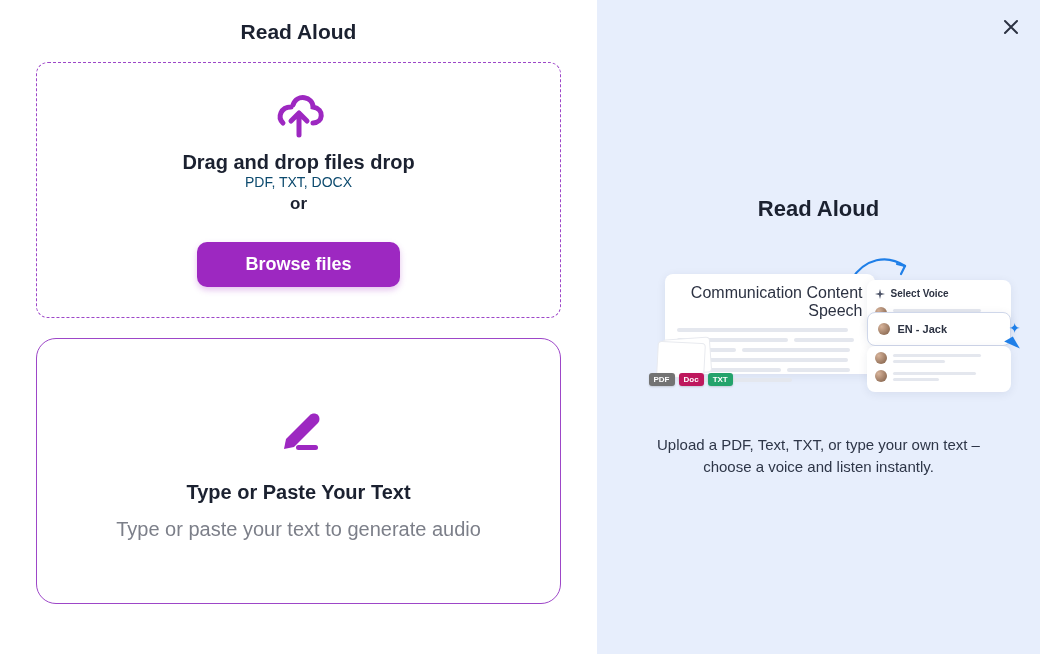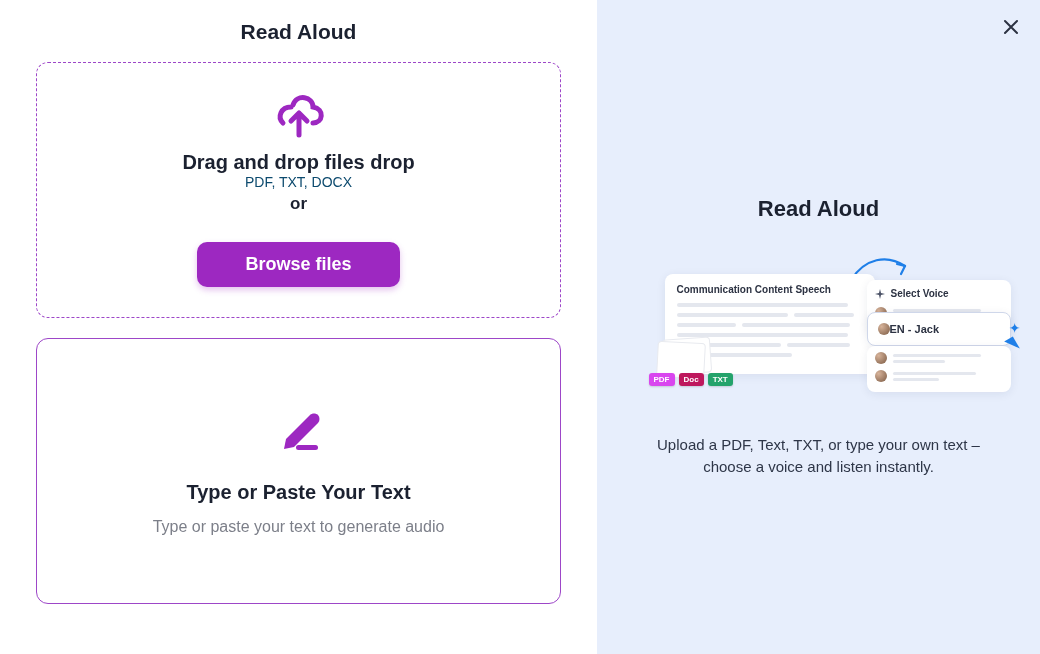--- a/index.html
+++ b/index.html
@@ -45,33 +45,33 @@
       color: #fff;
       border: none;
       border-radius: 10px;
       font-size: 18px; font-weight: 700;
       padding: 12px 48px;
       cursor: pointer;
       box-shadow: 0 3px 6px rgba(157,40,193,0.28);
     }
     .typebox {
       border: 1.3px solid #9d46c8;
-      border-radius: 12px;
+      border-radius: 20px;
       height: 266px;
       text-align: center;
       padding-top: 62px;
       cursor: text;
     }
     .pencil-icon { display:flex; justify-content:center; margin-bottom: 30px;}
     .tb-title {
       font-size: 20px; font-weight: 700; color: #1b2130;
       margin-bottom: 14px;
     }
     .tb-sub {
-      font-size: 16px; color: #7c7f89;
+      font-size: 20px; color: #7c7f89;
     }
 
     .right-pane {
       flex: 1; height: 100%;
       background: #e7eefc;
       position: relative;
       display: flex; flex-direction: column; align-items:center;
       padding: 16px;
     }
     .close-btn {
@@ -89,22 +89,23 @@
     }
     .card {
       position:absolute; background:#fff; border-radius:8px;
       box-shadow: 0 2px 10px rgba(23,36,77,0.08);
     }
     .content-card {
       left: 38px; top: 10px; width: 210px; height: 100px;
       padding: 10px 12px;
     }
     .content-card .title {
-      font-size: 10px; font-weight: 700; color:#2c3242;
+      font-size: 16px; font-weight: 400; color:#2c3242;
       margin-bottom: 8px;
+      text-align: right;
     }
     .bar {
       background:#e4e7ee; border-radius:3px; height:4px;
       margin-bottom:6px;
     }
     .row { display:flex; gap:6px; margin-bottom:6px;}
     .row .bar { margin-bottom:0; }
     .file-stack {
       position:absolute; left: 22px; bottom: 28px; width:70px; height:44px;
     }
@@ -113,21 +114,21 @@
       width:48px; height:36px;
     }
     .file-sheet.s1 { left:14px; top:0; transform: rotate(-4deg);}
     .file-sheet.s2 { left:8px; top:4px; transform: rotate(3deg);}
     .file-badges { position:absolute; left:0; bottom:-4px; display:flex; gap:4px; }
     .badge {
       font-size: 8px; font-weight:700; color:#fff;
       padding: 2px 5px; border-radius:3px;
       box-shadow: 0 1px 2px rgba(0,0,0,0.15);
     }
-    .badge.pdf { background:#d946ef; }
+    .badge.pdf { background:#737373; }
     .badge.doc { background:#be185d; }
     .badge.txt { background:#24a36b; }
 
     .voice-card {
       right: 0; top: 16px; width: 144px; padding: 8px 8px;
     }
     .voice-card-header { display:flex; align-items:center; gap:6px; margin-bottom:8px;}
     .vh-icon { width:10px; height:10px; color:#4a5065;}
     .vh-text { font-size:10px; font-weight:700; color:#2c3242;}
     .voice-row { display:flex; align-items:center; gap:6px; margin-bottom:6px;}
@@ -249,21 +250,21 @@
       <div class="voice-row">
         <div class="avatar"></div>
         <div class="vbars">
             <div class="bar" style="width:80%"></div>
             <div class="bar" style="width:50%"></div>
           </div>
       </div>
     </div>
 
     <div class="card voice-selected">
-      <div style="display:flex; align-items:flex-start; gap:0;">
+      <div style="display:flex; align-items:flex-start; gap:8px;">
         <div class="avatar"></div>
         <span class="lang">EN - Jack</span>
       </div>
     </div>
     <span class="cursor-spark">✦</span>
     <div class="cursor-arrow"></div>
 
     <div class="card voice-more">
       <div class="voice-row">
           <div class="avatar"></div>

